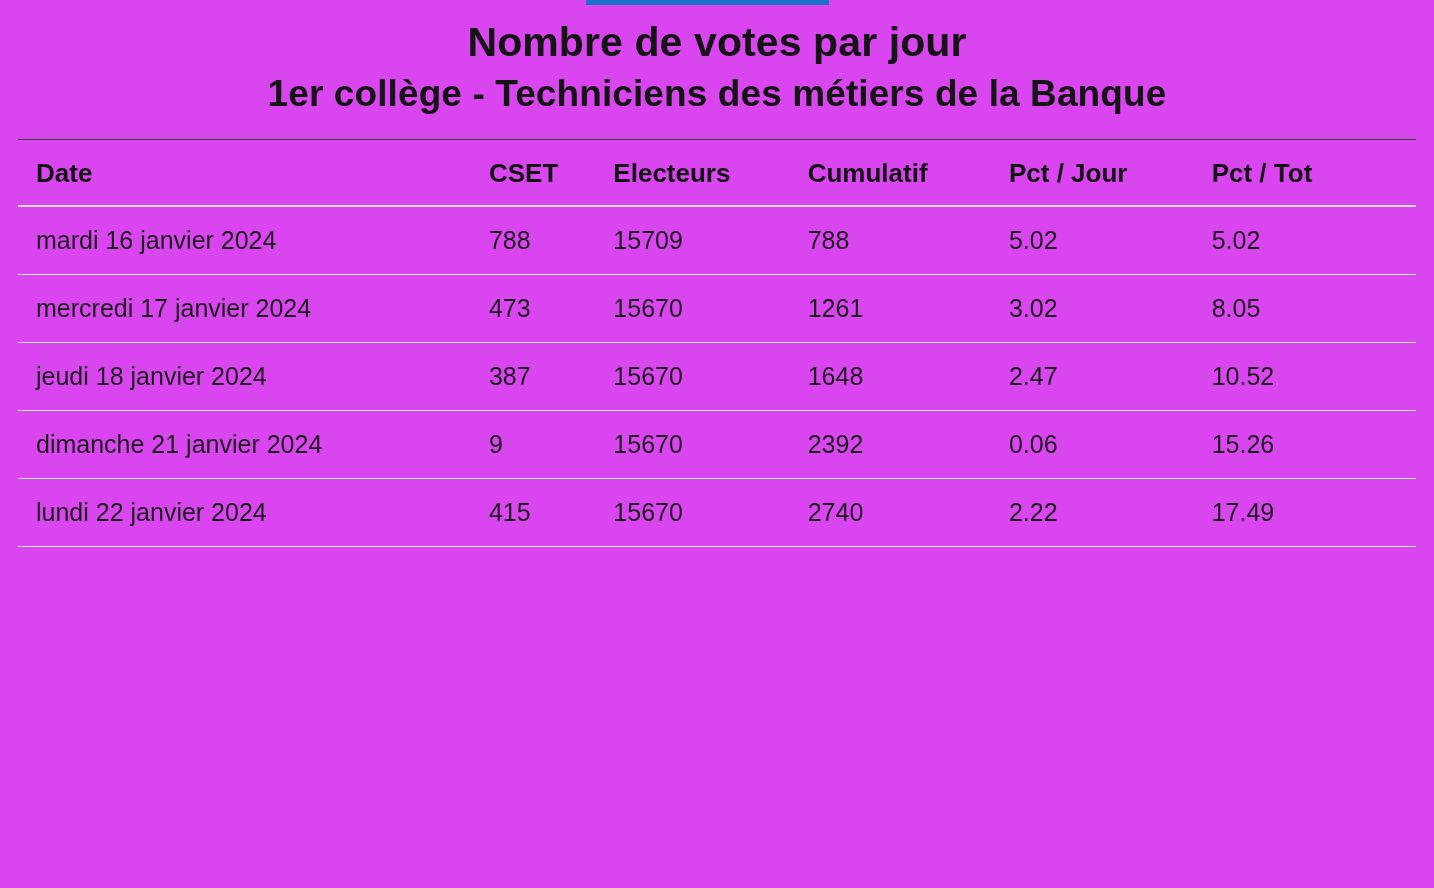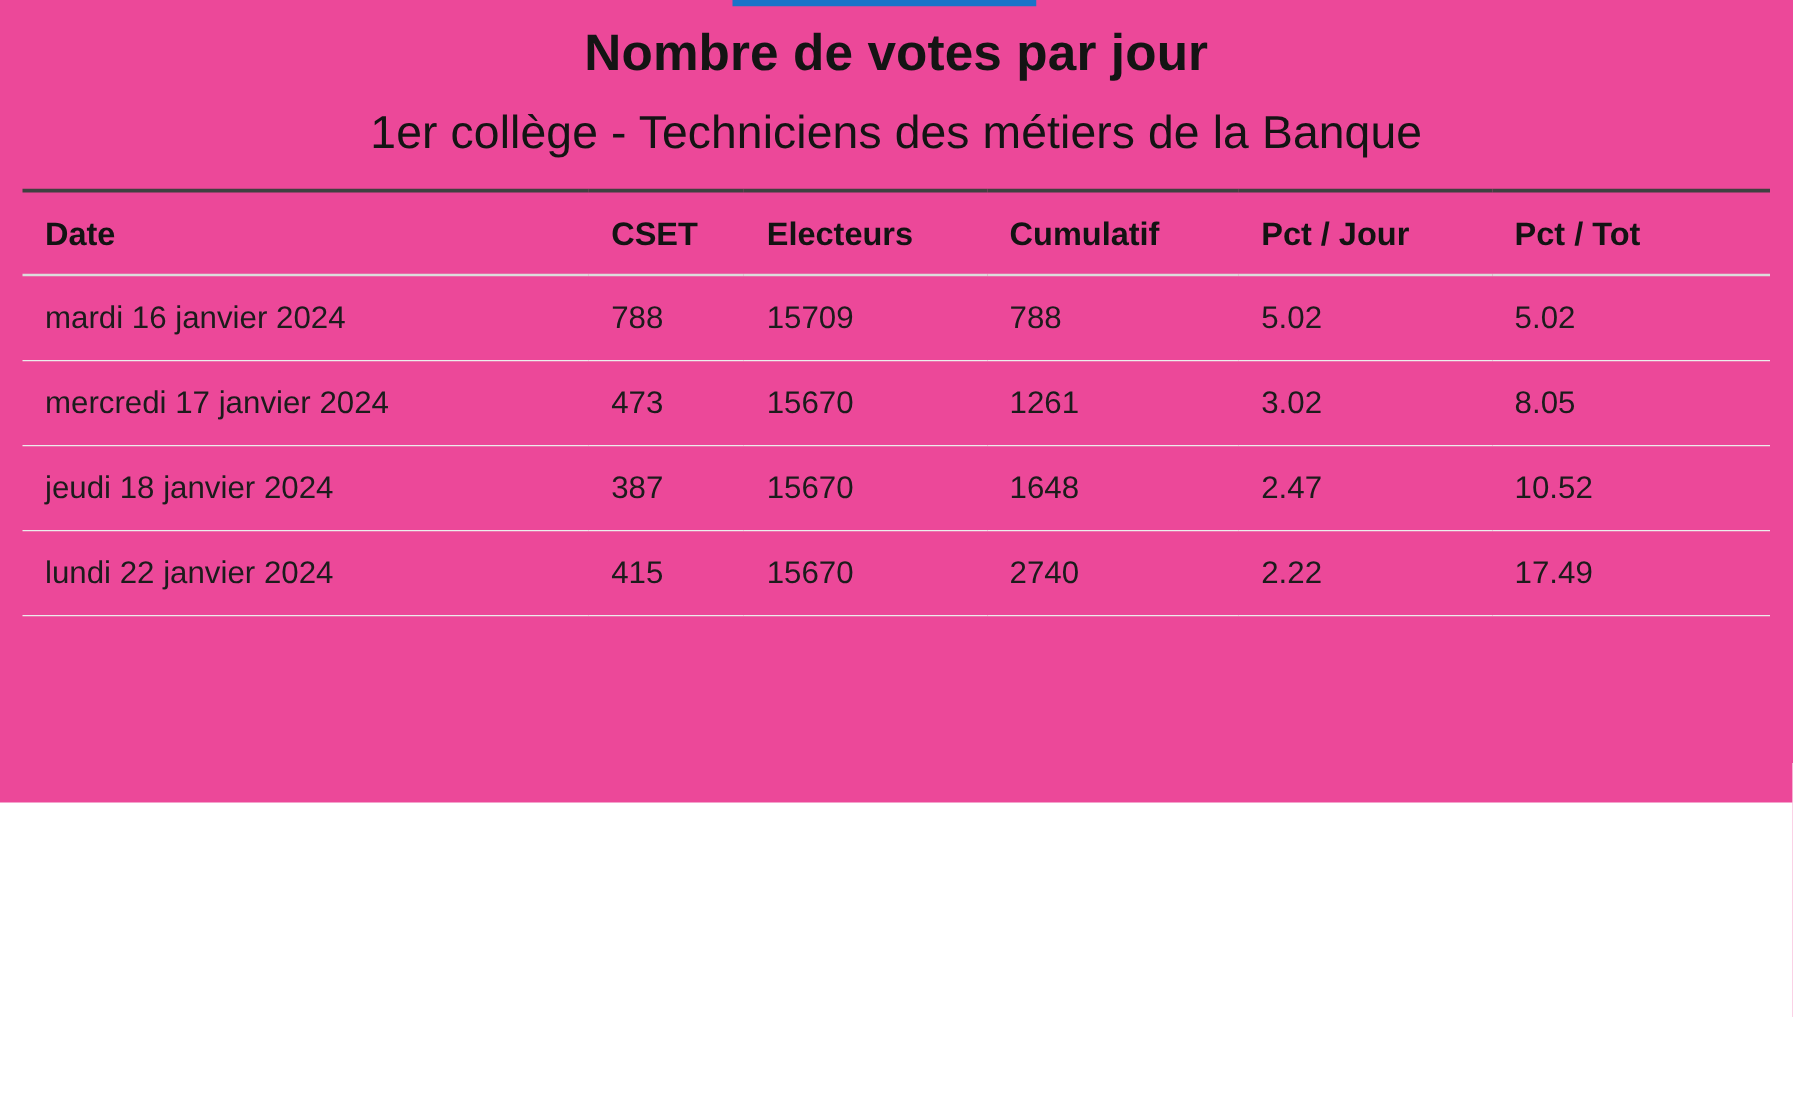--- a/index.html
+++ b/index.html
@@ -11,24 +11,24 @@
     width: 1434px;
     height: 888px;
     font-family: "Liberation Sans", sans-serif;
     color: #1a1a1a;
     overflow: hidden;
     position: relative;
   }
 
   .page {
     width: 1434px;
-    height: 642px;
+    height: 888px;
     box-sizing: border-box;
     position: relative;
-    background: #ec4899;
+    background: #d946ef;
   }
 
   
   .top-accent {
     position: absolute;
     top: 0;
     left: 586px;
     width: 243px;
     height: 5px;
     background: #1a73c8;
@@ -42,45 +42,45 @@
   .title-main {
     font-size: 41px;
     font-weight: 600;
     line-height: 1.18;
     color: #141414;
     letter-spacing: 0.1px;
   }
 
   .title-sub {
     font-size: 37px;
-    font-weight: 400;
+    font-weight: 700;
     line-height: 1.2;
     color: #141414;
-    margin-top: 18px;
+    margin-top: 6px;
     letter-spacing: 0.1px;
   }
 
   .table-wrap {
     margin-top: 22px;
     padding: 0 18px 0 18px;
   }
 
   table.votes {
     width: 100%;
     border-collapse: collapse;
     table-layout: fixed;
   }
 
   table.votes thead th {
     text-align: left;
     font-size: 26px;
     font-weight: 700;
     color: #131313;
     padding: 18px 0 16px 18px;
-    border-top: 3px solid #404040;
+    border-top: 1px solid #404040;
     border-bottom: 2px solid #dcdcdc;
     white-space: nowrap;
   }
 
   table.votes tbody td {
     text-align: left;
     font-size: 25px;
     font-weight: 400;
     color: #1c1c1c;
     padding: 19px 0 19px 18px;
@@ -152,20 +152,28 @@
         </tr>
         <tr>
           <td>jeudi 18 janvier 2024</td>
           <td>387</td>
           <td>15670</td>
           <td>1648</td>
           <td>2.47</td>
           <td>10.52</td>
         </tr>
         <tr>
+          <td>dimanche 21 janvier 2024</td>
+          <td>9</td>
+          <td>15670</td>
+          <td>2392</td>
+          <td>0.06</td>
+          <td>15.26</td>
+        </tr>
+        <tr>
           <td>lundi 22 janvier 2024</td>
           <td>415</td>
           <td>15670</td>
           <td>2740</td>
           <td>2.22</td>
           <td>17.49</td>
         </tr>
       </tbody>
     </table>
   </div>

